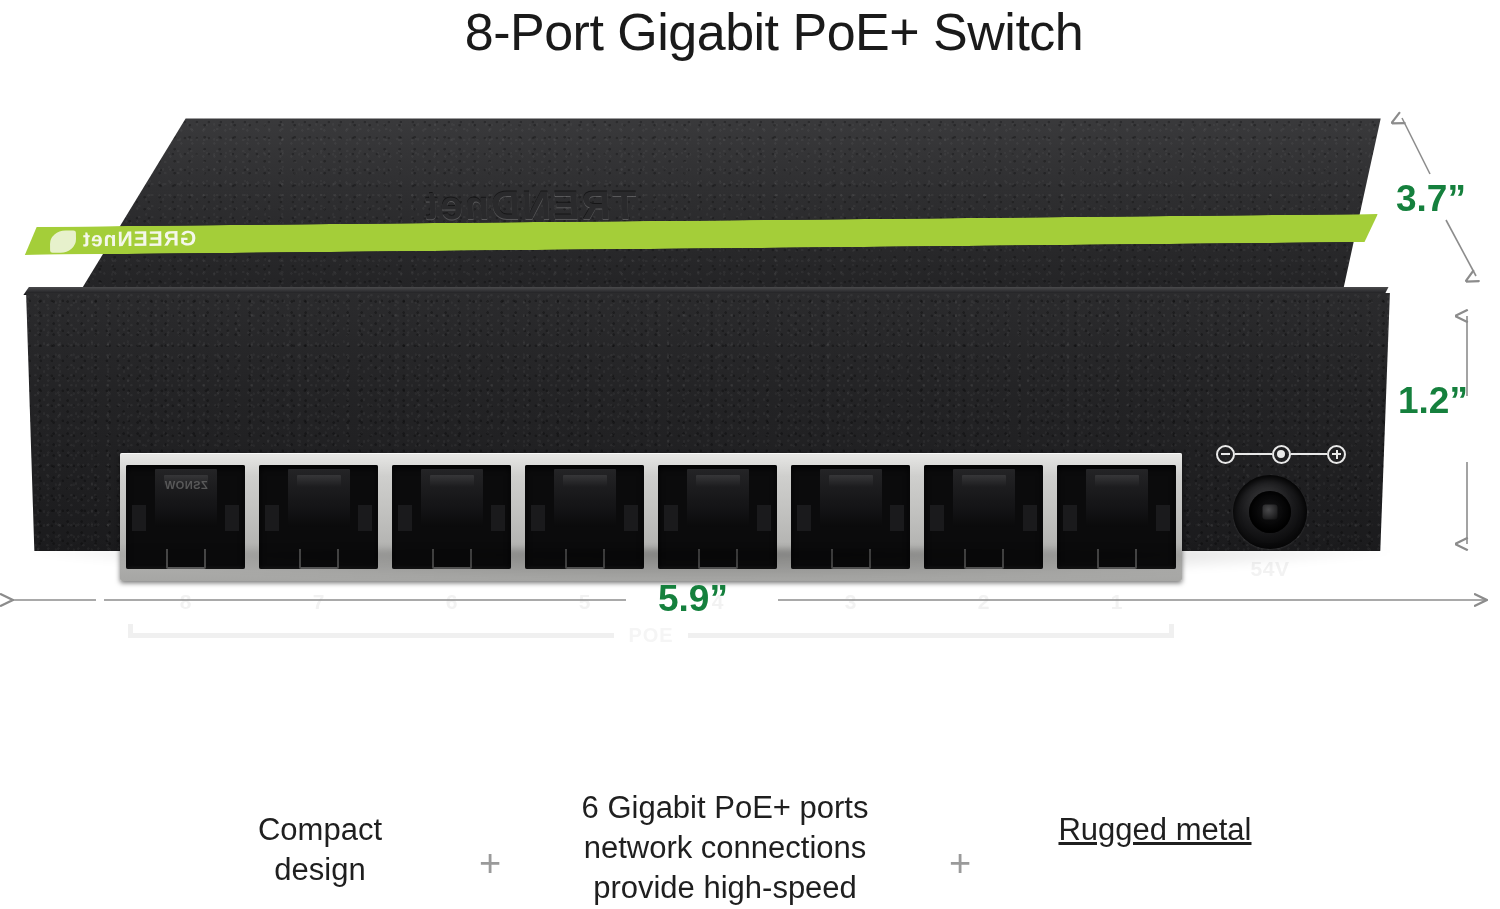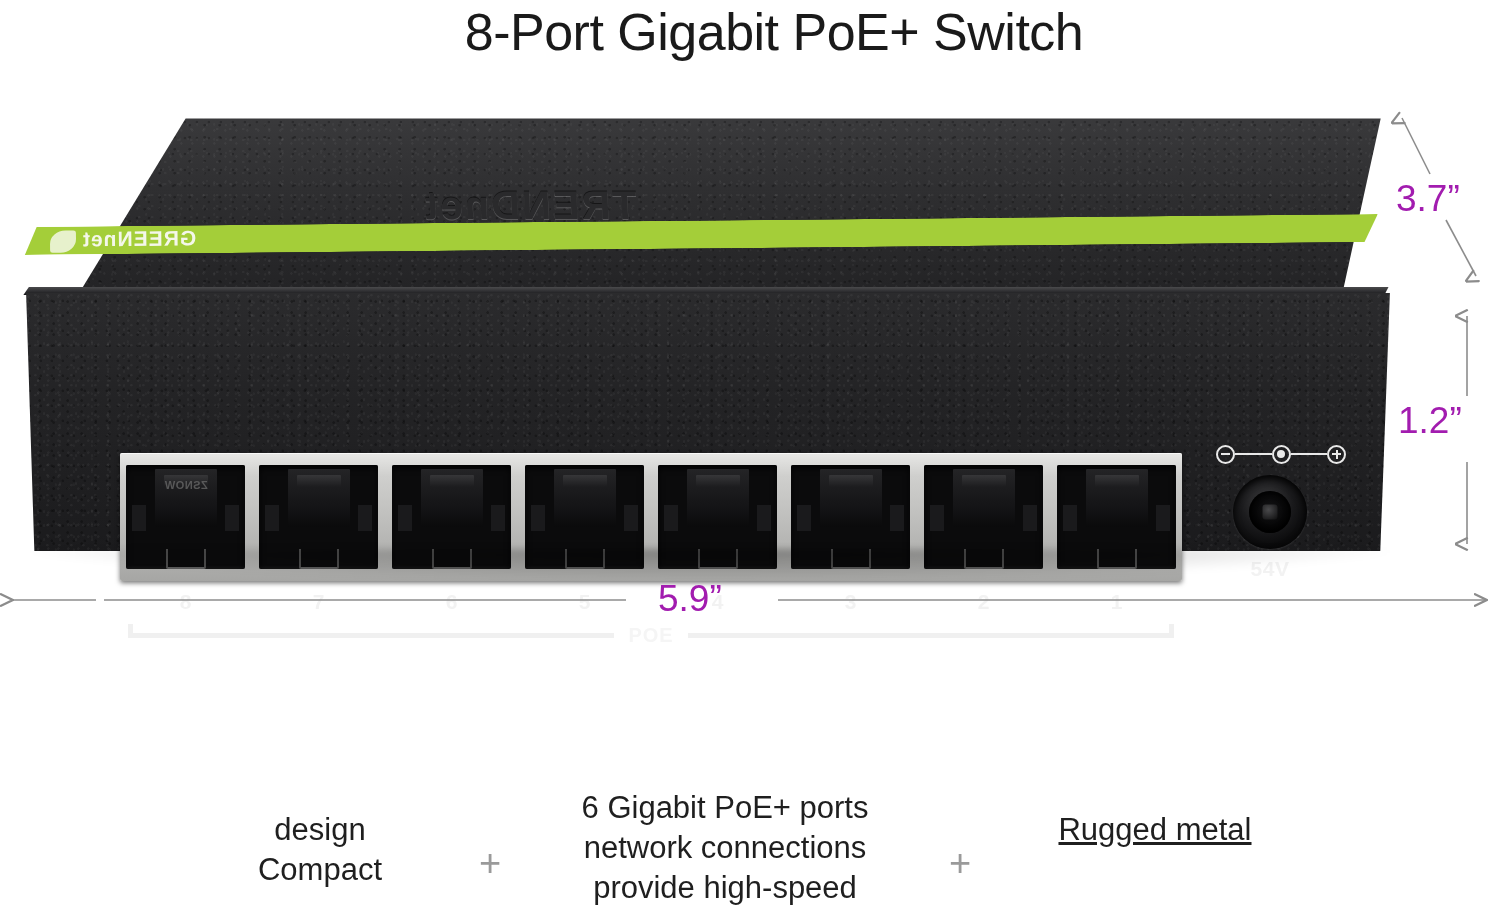--- a/index.html
+++ b/index.html
@@ -410,27 +410,27 @@
     width: 1360px;
     height: 30px;
     background: radial-gradient(ellipse at 50% 0%, rgba(0,0,0,.30) 0%, rgba(0,0,0,0) 72%);
     filter: blur(3px);
   }
 
   
   .dim-label {
     position: absolute;
     font-size: 37px;
-    font-weight: 400;
-    color: #a21caf;
+    font-weight: 700;
+    color: #15803d;
     white-space: nowrap;
     text-align: center;
   }
   #dim-depth-label { left: 1396px; top: 178px; }
-  #dim-height-label { left: 1398px; top: 400px; }
+  #dim-height-label { left: 1398px; top: 380px; }
   #dim-width-label {
     left: 658px;
     top: 578px;
     font-size: 37px;
   }
   .dim-svg {
     position: absolute;
     overflow: visible;
   }
   #dim-depth-svg { left: 1380px; top: 112px; width: 120px; height: 180px; }
@@ -619,22 +619,22 @@
   </defs>
   <line x1="88" y1="12" x2="4" y2="12" stroke="#8c8c8c" stroke-width="1.6" marker-end="url(#arrowhead-left)"></line>
   <line x1="618" y1="12" x2="96" y2="12" stroke="#8c8c8c" stroke-width="1.6"></line>
   <line x1="770" y1="12" x2="1380" y2="12" stroke="#8c8c8c" stroke-width="1.6"></line>
   <line x1="1380" y1="12" x2="1478" y2="12" stroke="#8c8c8c" stroke-width="1.6" marker-end="url(#arrowhead-right)"></line>
 </svg>
 <div class="dim-label" id="dim-width-label">5.9”</div>
 
 <div id="feature-strip">
   <div class="feature-block" id="feature-block-0">
+    <span class="feature-line">Compact</span>
     <span class="feature-line">design</span>
-    <span class="feature-line">Compact</span>
   </div>
   <div class="feature-plus">+</div>
   <div class="feature-block" id="feature-block-1">
     <span class="feature-line">6 Gigabit PoE+ ports</span>
     <span class="feature-line">network connections</span>
     <span class="feature-line">provide high-speed</span>
   </div>
   <div class="feature-plus">+</div>
   <div class="feature-block" id="feature-block-2">
     <span class="feature-line">Rugged metal</span>

